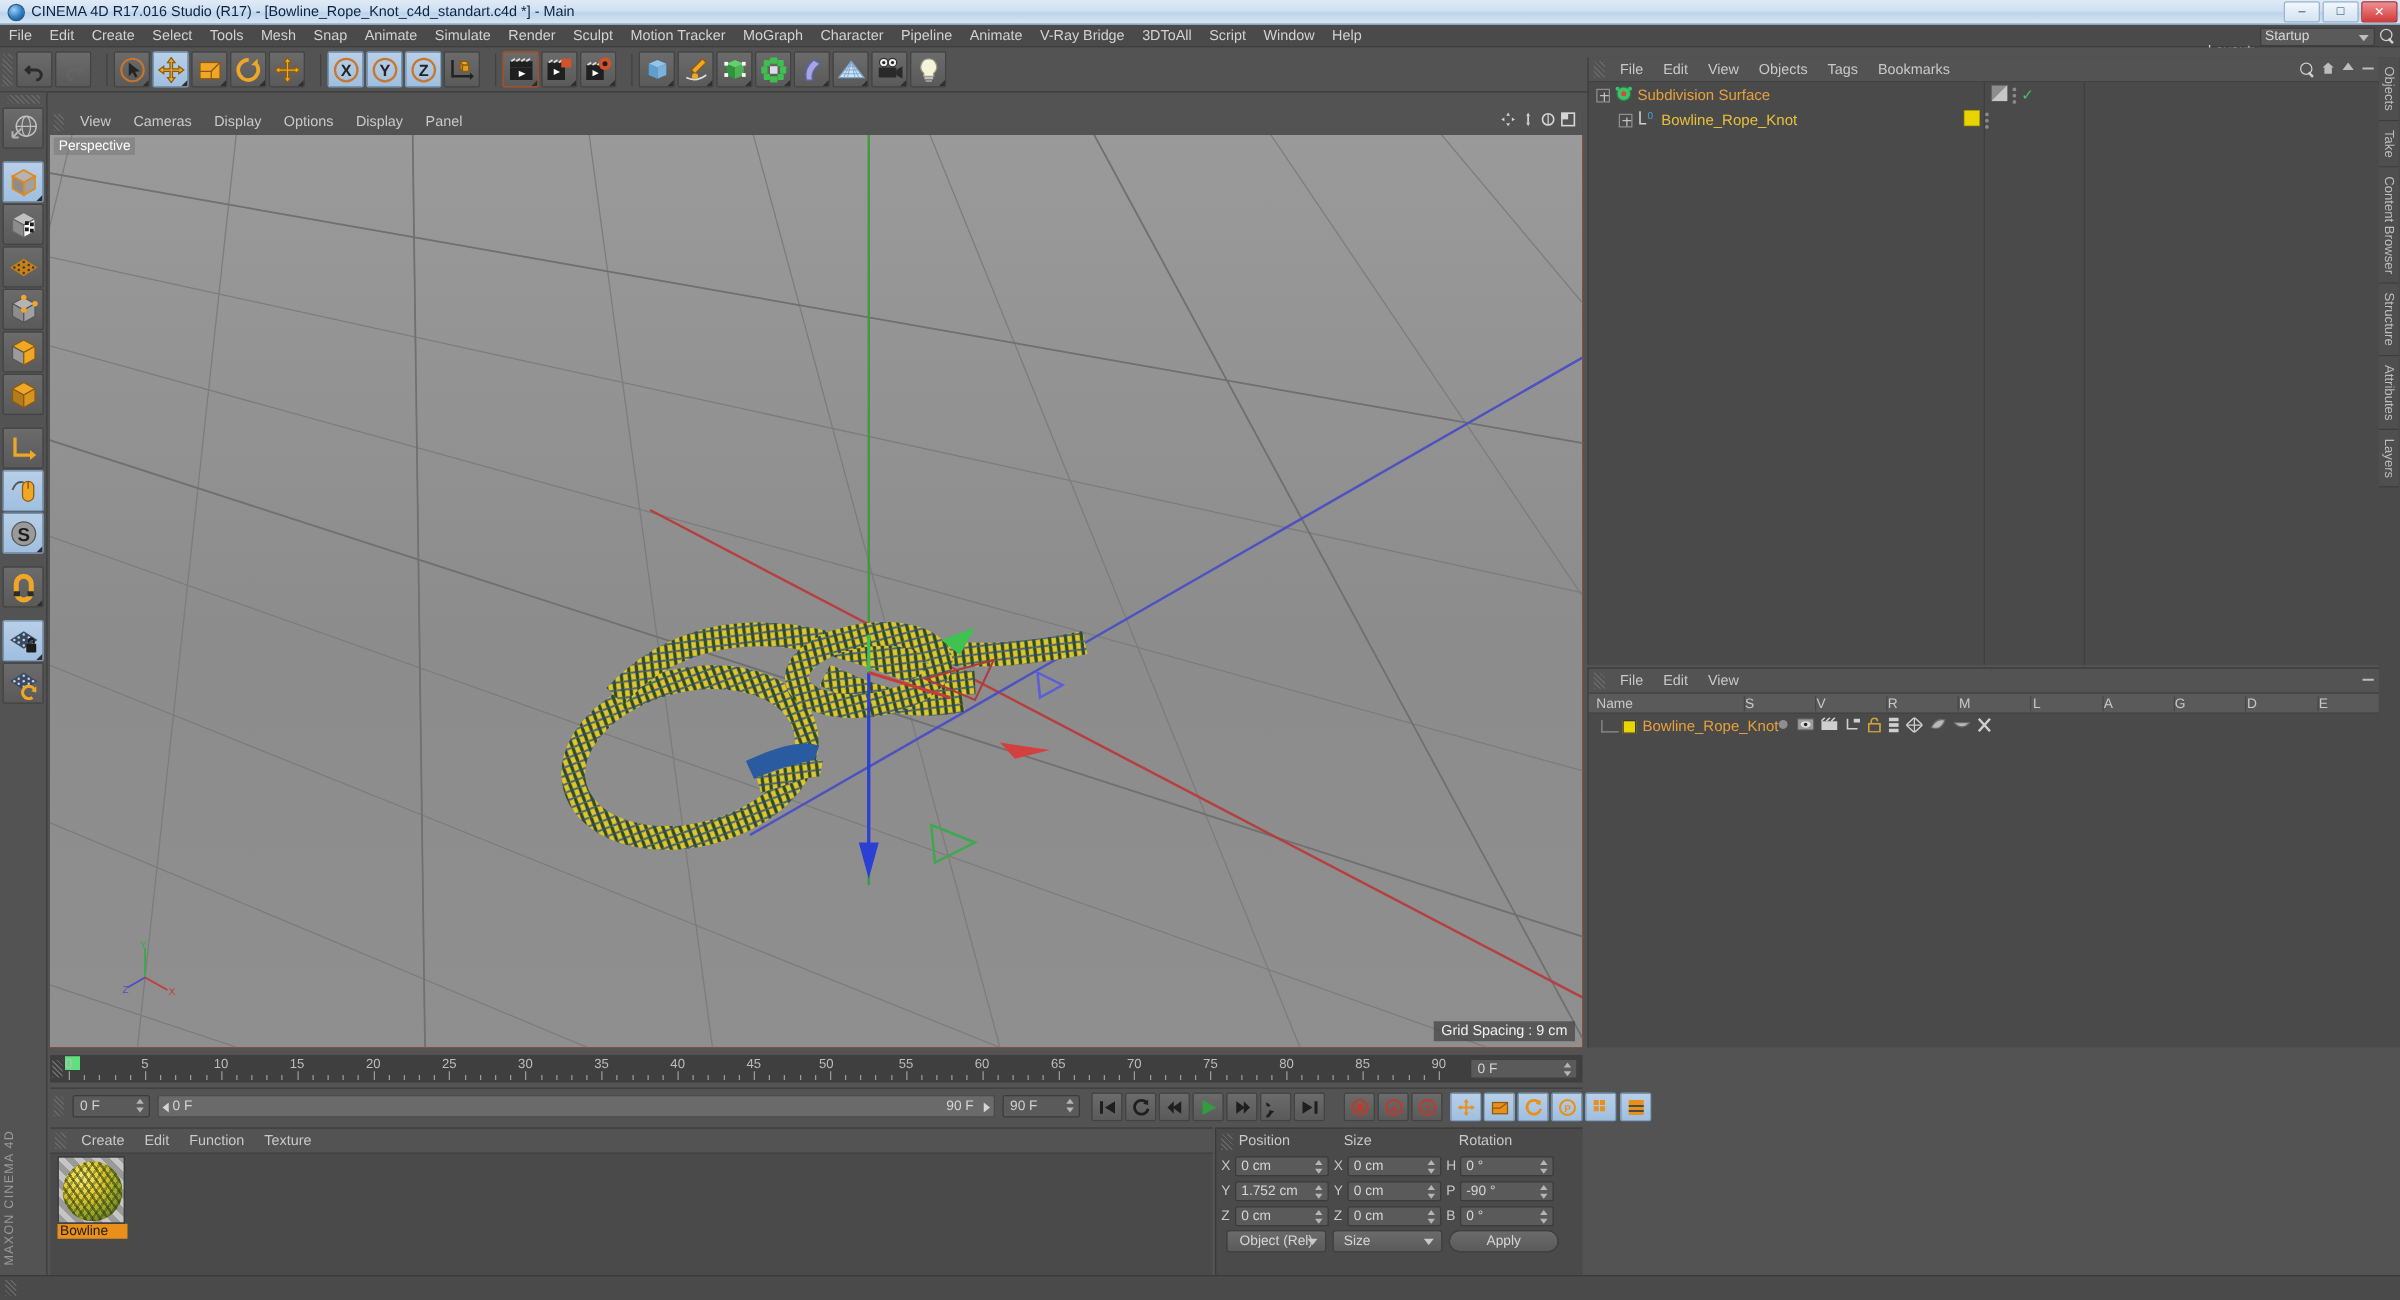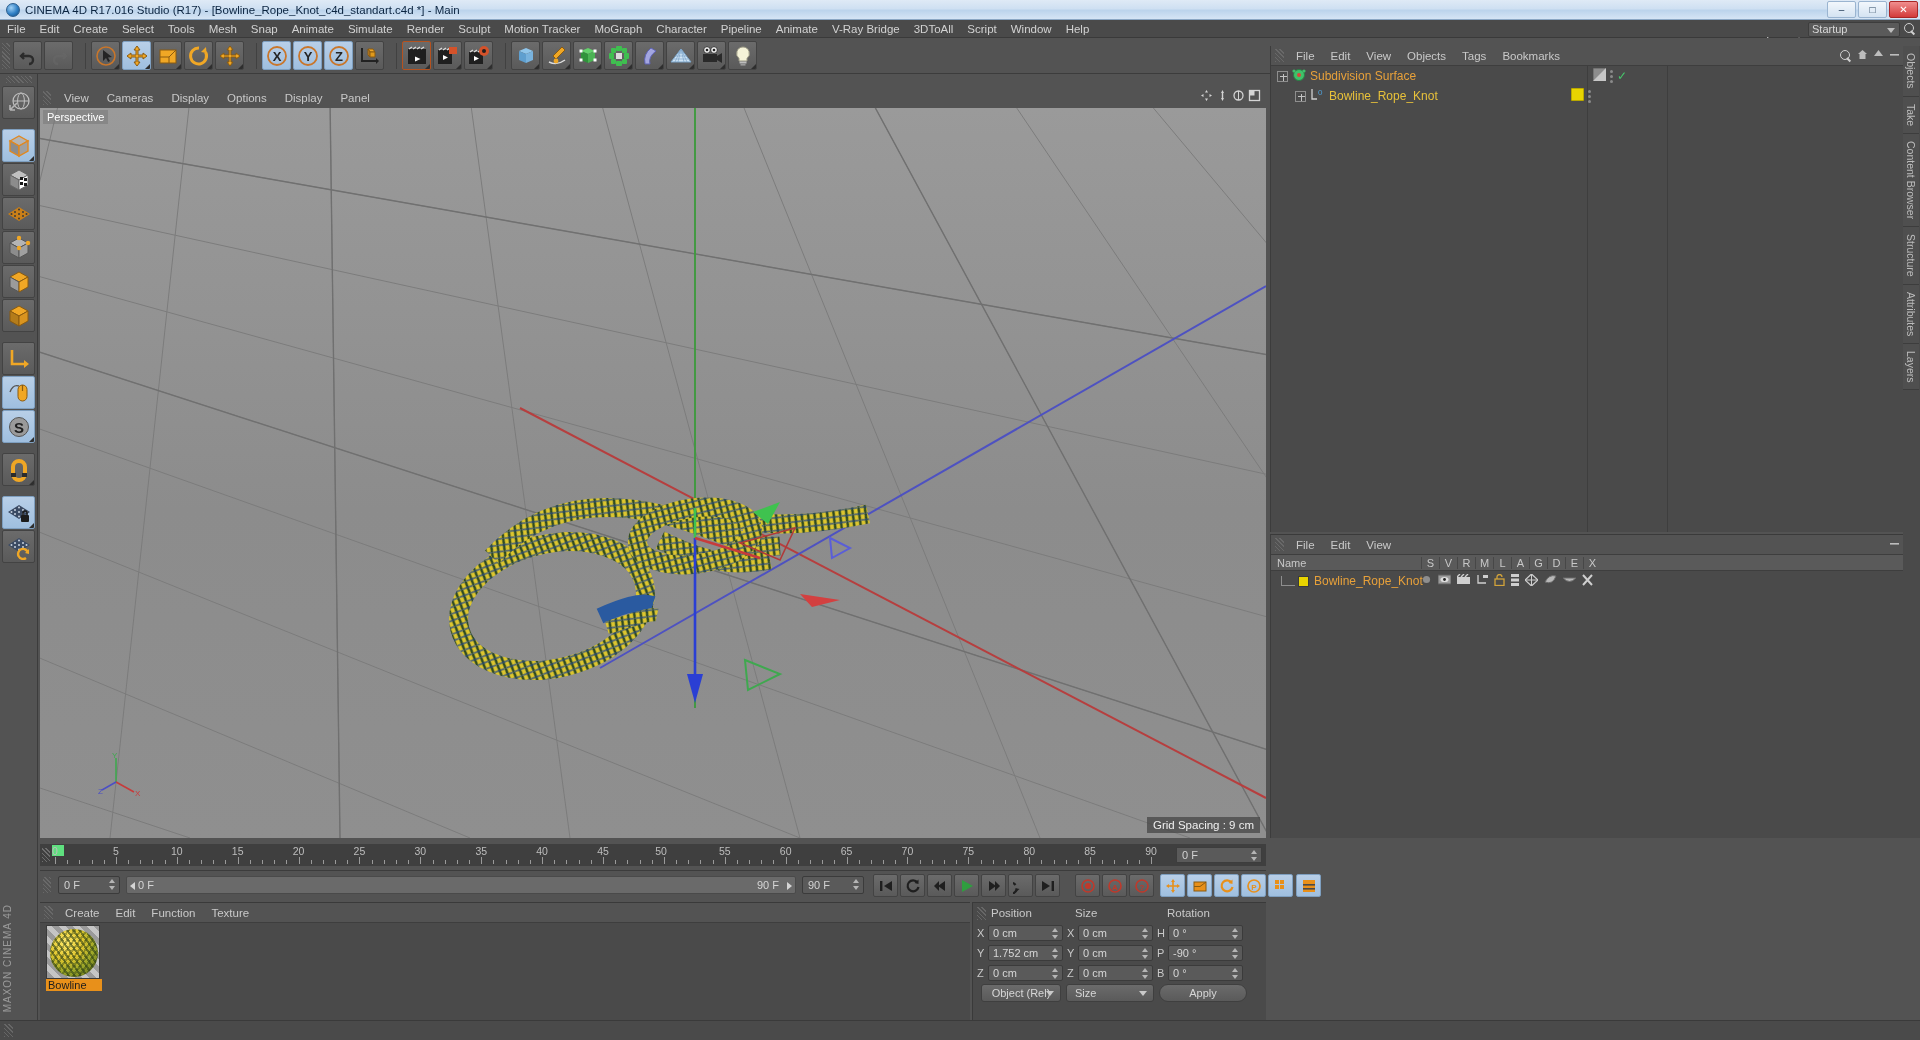--- a/index.html
+++ b/index.html
@@ -134,21 +134,21 @@
   .objname.sel{ color:#e8a13a; }
   .objname.child{ color:#e8c13a; }
   .objicons{ position:absolute; left:322px; display:flex; align-items:center; gap:4px; }
   .dotcol{ display:flex;flex-direction:column; gap:2px; }
   .dotcol i{ width:3px;height:3px;background:#8a8a8a;border-radius:50%;display:block; }
   .objcolsplit{ position:absolute; left:316px; top:0; bottom:0; width:1px; background:#3e3e3e;}
   .objcolsplit2{ position:absolute; left:396px; top:0; bottom:0; width:1px; background:#3e3e3e;}
 
   
   #attrmgr{ position:absolute; left:1270px; top:534px; width:650px; height:304px; background:#4a4a4a; border-left:1px solid #3c3c3c; border-top:1px solid #3a3a3a;}
-  #attrhdr{ position:absolute; top:20px; left:0; right:0; height:16px; background:#5a5a5a; display:flex; align-items:center; font-size:11px; border-bottom:1px solid #3e3e3e;}
+  #attrhdr{ position:absolute; top:20px; left:0; right:0; height:16px; background:#5a5a5a; display:flex; align-items:center; font-size:11px; border-bottom:1px solid #3e3e3e;gap:48px;}
   #attrhdr .nm{ width:150px; padding-left:6px; }
   #attrhdr .c{ width:18px; text-align:center; border-left:1px solid #474747; }
   #attrrow{ position:absolute; top:37px; left:0; right:0; height:18px; display:flex; align-items:center; font-size:12px; }
   #attrrow .lcorner{ width:14px; margin-left:10px; height:10px; border-left:1px solid #8e8e8e; border-bottom:1px solid #8e8e8e; }
   .swatch{ width:11px;height:11px;background:#e8d400;margin:0 5px 0 3px;border:1px solid #3a3a3a; }
   #attrrow .nm{ color:#e8a13a; }
   #attricons{ position:absolute; left:150px; display:flex; align-items:center; gap:6px; }
 
   
   #righttabs{ position:absolute; right:0; top:46px; width:17px; height:660px; background:#4a4a4a; }

